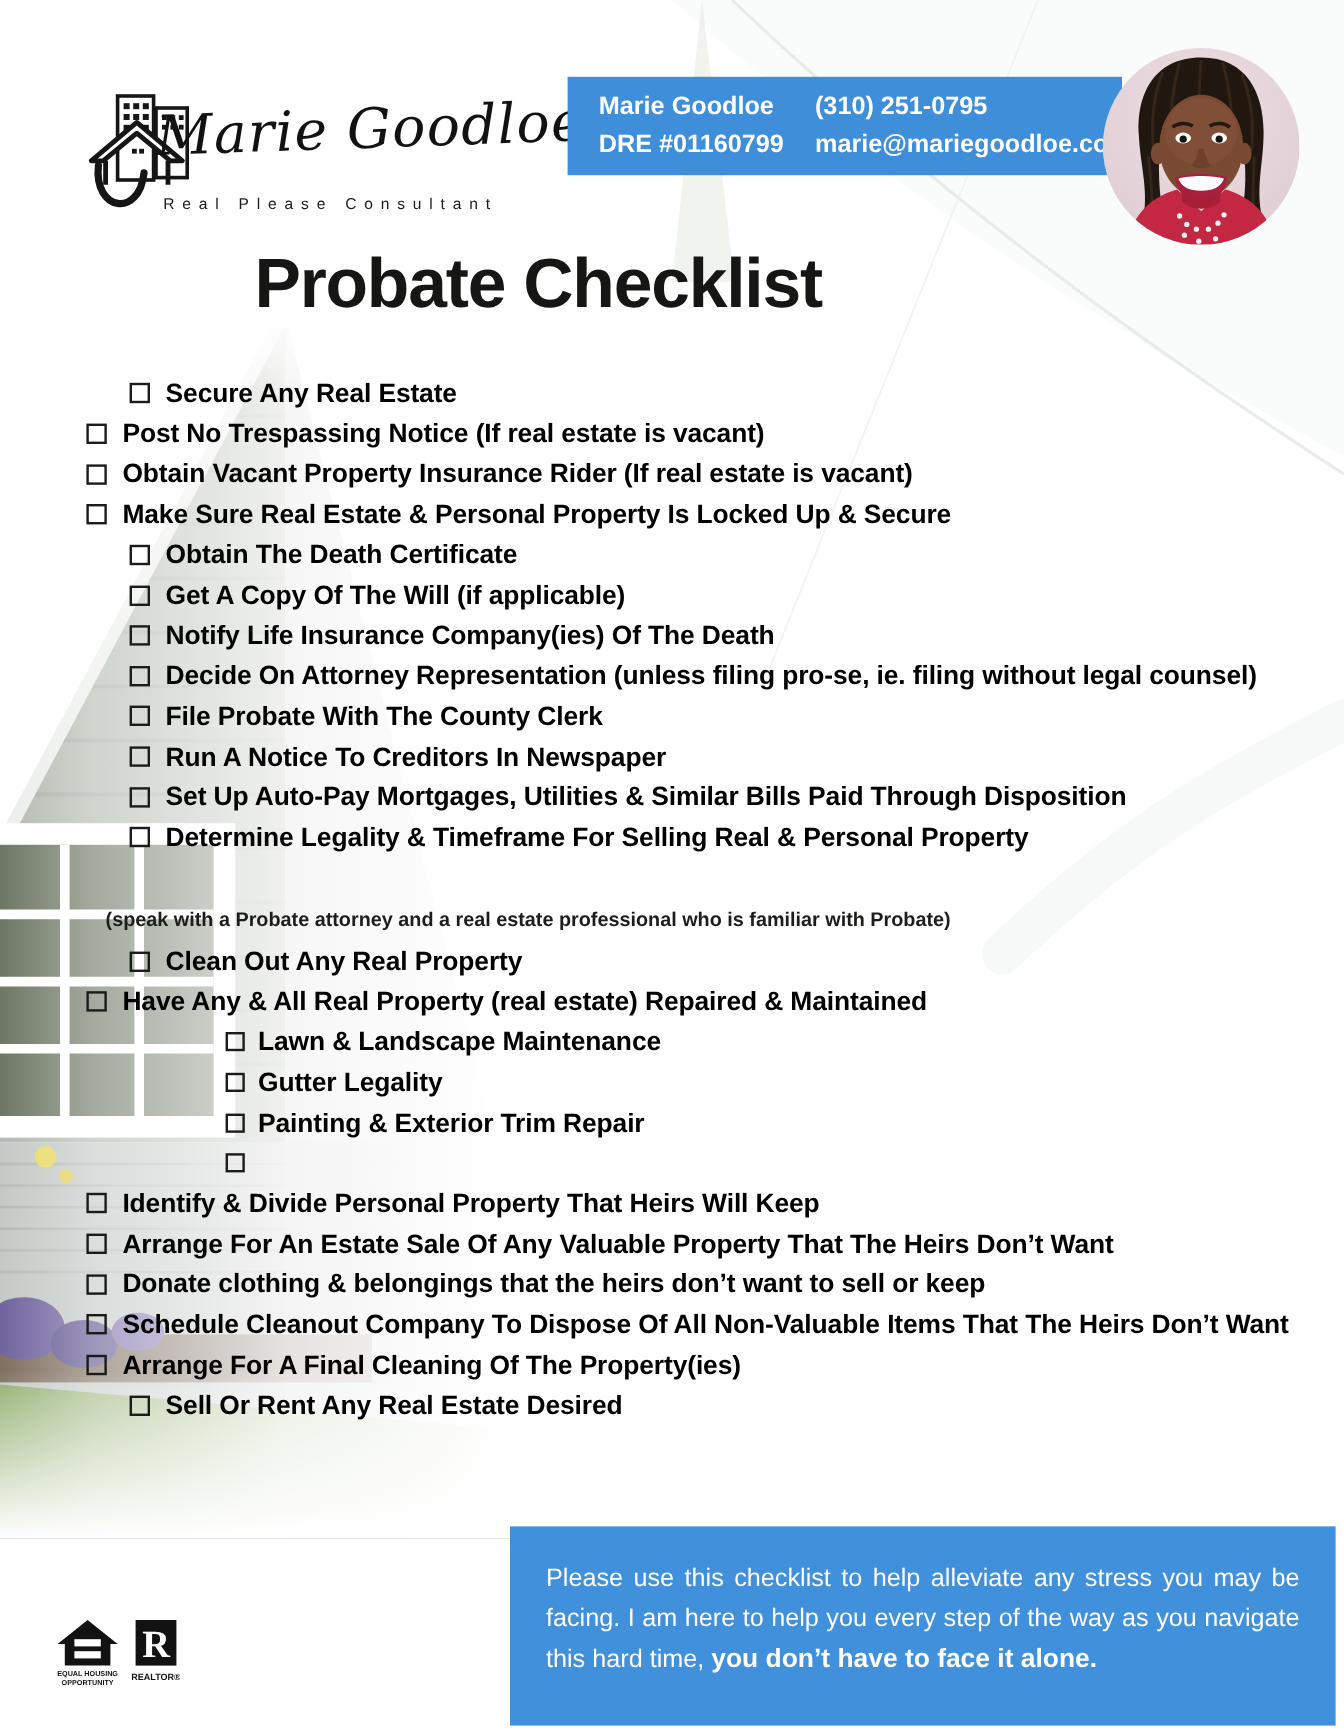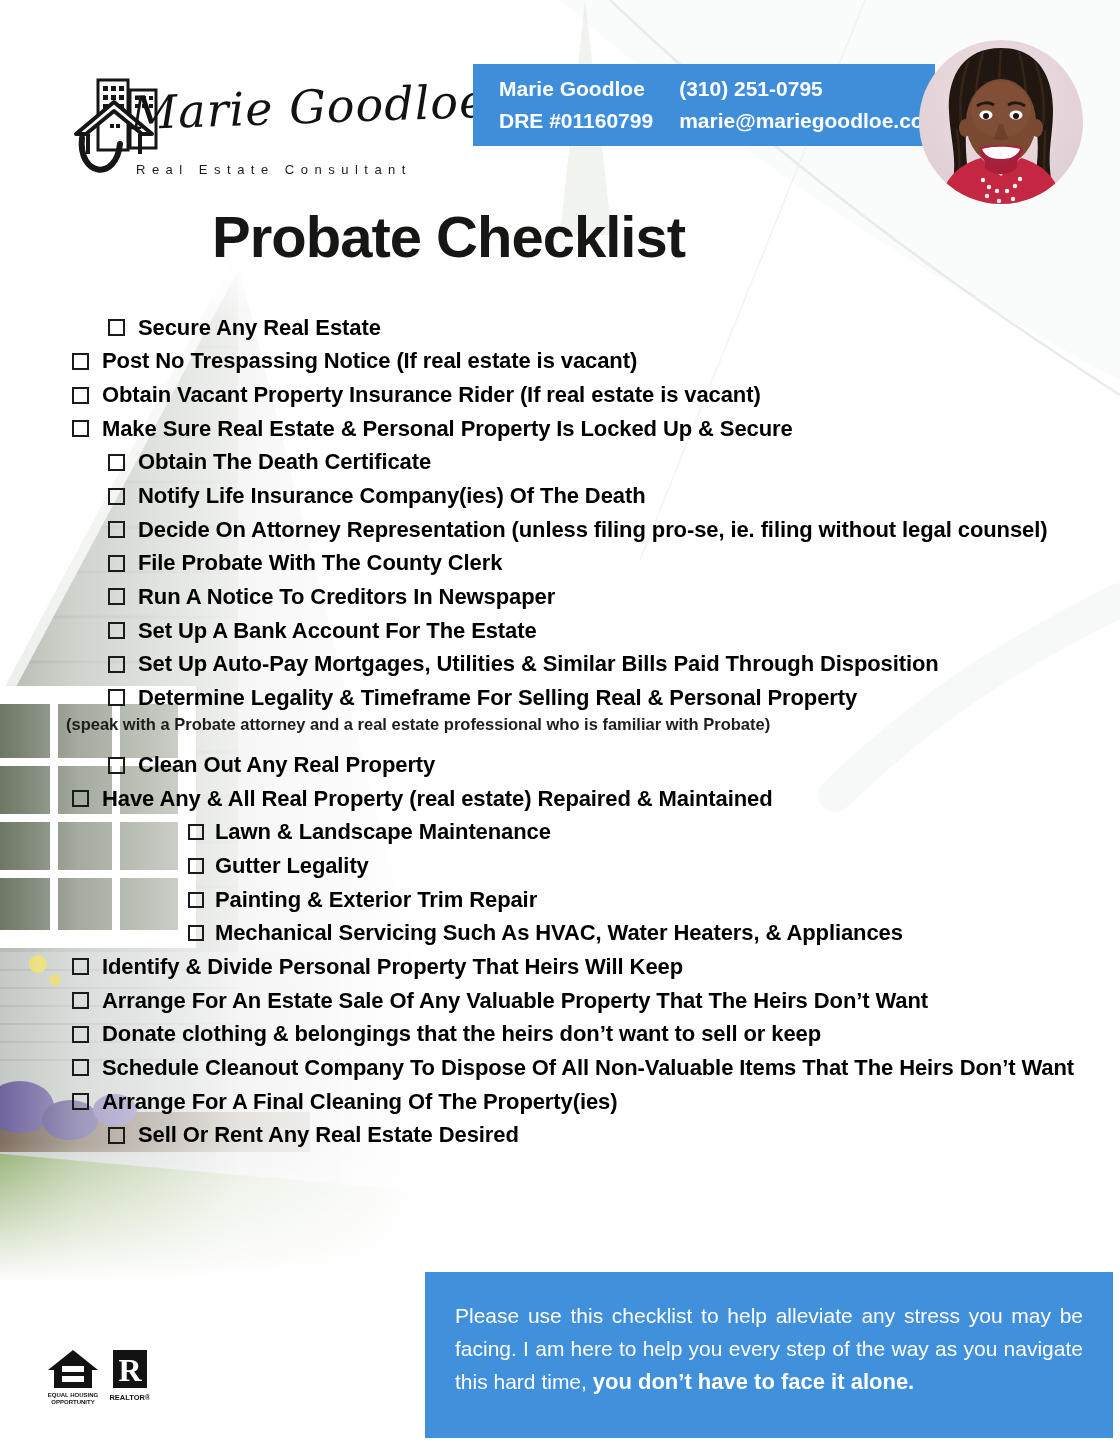--- a/index.html
+++ b/index.html
@@ -39,21 +39,21 @@
   
   .checklist{position:absolute;left:0;top:311px;width:1120px;}
   .row{display:flex;align-items:center;height:33.65px;white-space:nowrap;}
   .row .cb{flex:0 0 auto;width:13px;height:13px;border:2.2px solid #1b1b1b;margin-right:13px;
            background:transparent;}
   .row .txt{font-size:22px;font-weight:bold;color:#000000;letter-spacing:-0.1px;}
   .lvl0{padding-left:108px;}
   .lvl1{padding-left:72px;}
   .lvl2{padding-left:188px;align-items:center;}
   .lvl2 .cb{width:12px;height:12px;margin-right:11px;}
-  .noterow{display:flex;height:33.65px;padding-left:66px;}
+  .noterow{display:flex;align-items:center;height:33.65px;padding-left:88px;margin-top:36px;}
   .noterow .txt{font-size:16.5px;font-weight:bold;color:#1d1d1b;white-space:nowrap;}
 
   
   .msgbox{position:absolute;left:425px;top:1272px;width:688px;height:166px;box-sizing:border-box;
           padding:27px 30px 0 30px;color:#ffffff;}
   .msgbox p{margin:0;font-size:21px;line-height:1.58;text-align:justify;}
   .msgbox .bold{font-weight:bold;font-size:22px;}
 
   
   .flogos{position:absolute;left:46px;top:1348px;display:flex;align-items:flex-end;gap:10px;}
@@ -167,21 +167,21 @@
       </g>
       <g stroke="#161616" fill="#ffffff" stroke-width="4" stroke-linejoin="round">
         <polygon points="8,62 46,30 84,62 74,62 46,39 18,62"></polygon>
         <path d="M 20 62 L 20 82 M 72 62 L 72 82" fill="none"></path>
       </g>
       <rect x="42" y="52" width="4" height="4" fill="#161616"></rect>
         <rect x="48" y="52" width="4" height="4" fill="#161616"></rect>
       <path d="M 14 66 C 10 104 48 110 52 72" stroke="#161616" stroke-width="6" fill="none" stroke-linecap="round"></path>
     </svg>
     <div class="logo-script">Marie Goodloe</div>
-    <div class="logo-tagline">Real Estate Consultant</div>
+    <div class="logo-tagline">Real Please Consultant</div>
   </div>
 
   <div class="banner" style="background:#3F8EDA;">
     <div class="col col1">
       <span>Marie Goodloe</span>
       <span>DRE #01160799</span>
     </div>
     <div class="vdiv"></div>
     <div class="col">
       <span>(310) 251-0795</span>
@@ -262,37 +262,37 @@
       <div class="row lvl1">
         <span class="cb"></span>
         <span class="txt">Make Sure Real Estate &amp; Personal Property Is Locked Up &amp; Secure</span>
       </div>
       <div class="row lvl0">
         <span class="cb"></span>
         <span class="txt">Obtain The Death Certificate</span>
       </div>
       <div class="row lvl0">
         <span class="cb"></span>
+        <span class="txt">Get A Copy Of The Will (if applicable)</span>
+      </div>
+      <div class="row lvl0">
+        <span class="cb"></span>
         <span class="txt">Notify Life Insurance Company(ies) Of The Death</span>
       </div>
       <div class="row lvl0">
         <span class="cb"></span>
         <span class="txt">Decide On Attorney Representation (unless filing pro-se, ie. filing without legal counsel)</span>
       </div>
       <div class="row lvl0">
         <span class="cb"></span>
         <span class="txt">File Probate With The County Clerk</span>
       </div>
       <div class="row lvl0">
         <span class="cb"></span>
         <span class="txt">Run A Notice To Creditors In Newspaper</span>
-      </div>
-      <div class="row lvl0">
-        <span class="cb"></span>
-        <span class="txt">Set Up A Bank Account For The Estate</span>
       </div>
       <div class="row lvl0">
         <span class="cb"></span>
         <span class="txt">Set Up Auto-Pay Mortgages, Utilities &amp; Similar Bills Paid Through Disposition</span>
       </div>
       <div class="row lvl0">
         <span class="cb"></span>
         <span class="txt">Determine Legality &amp; Timeframe For Selling Real &amp; Personal Property</span>
       </div>
       <div class="noterow">
@@ -313,21 +313,20 @@
       <div class="row lvl2">
         <span class="cb"></span>
         <span class="txt">Gutter Legality</span>
       </div>
       <div class="row lvl2">
         <span class="cb"></span>
         <span class="txt">Painting &amp; Exterior Trim Repair</span>
       </div>
       <div class="row lvl2">
         <span class="cb"></span>
-        <span class="txt">Mechanical Servicing Such As HVAC, Water Heaters, &amp; Appliances</span>
       </div>
       <div class="row lvl1">
         <span class="cb"></span>
         <span class="txt">Identify &amp; Divide Personal Property That Heirs Will Keep</span>
       </div>
       <div class="row lvl1">
         <span class="cb"></span>
         <span class="txt">Arrange For An Estate Sale Of Any Valuable Property That The Heirs Don’t Want</span>
       </div>
       <div class="row lvl1">

